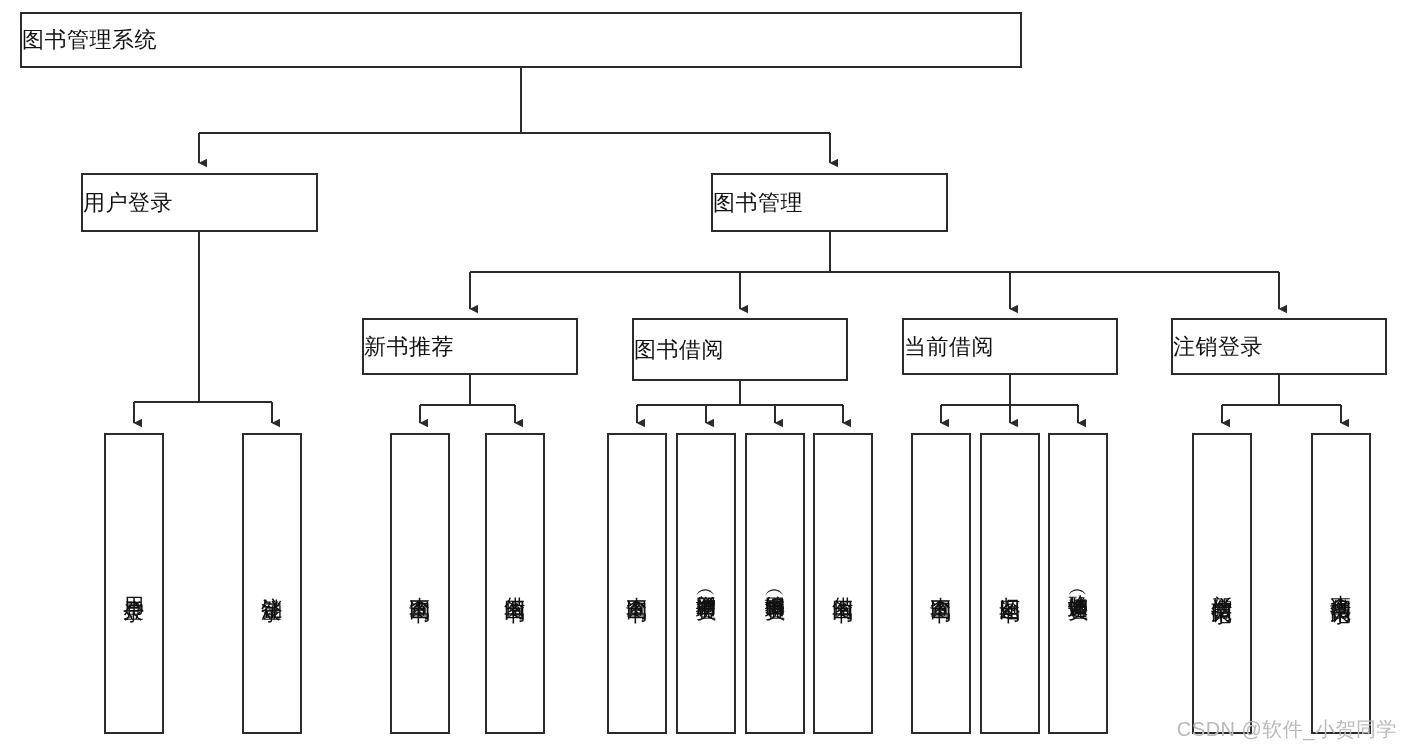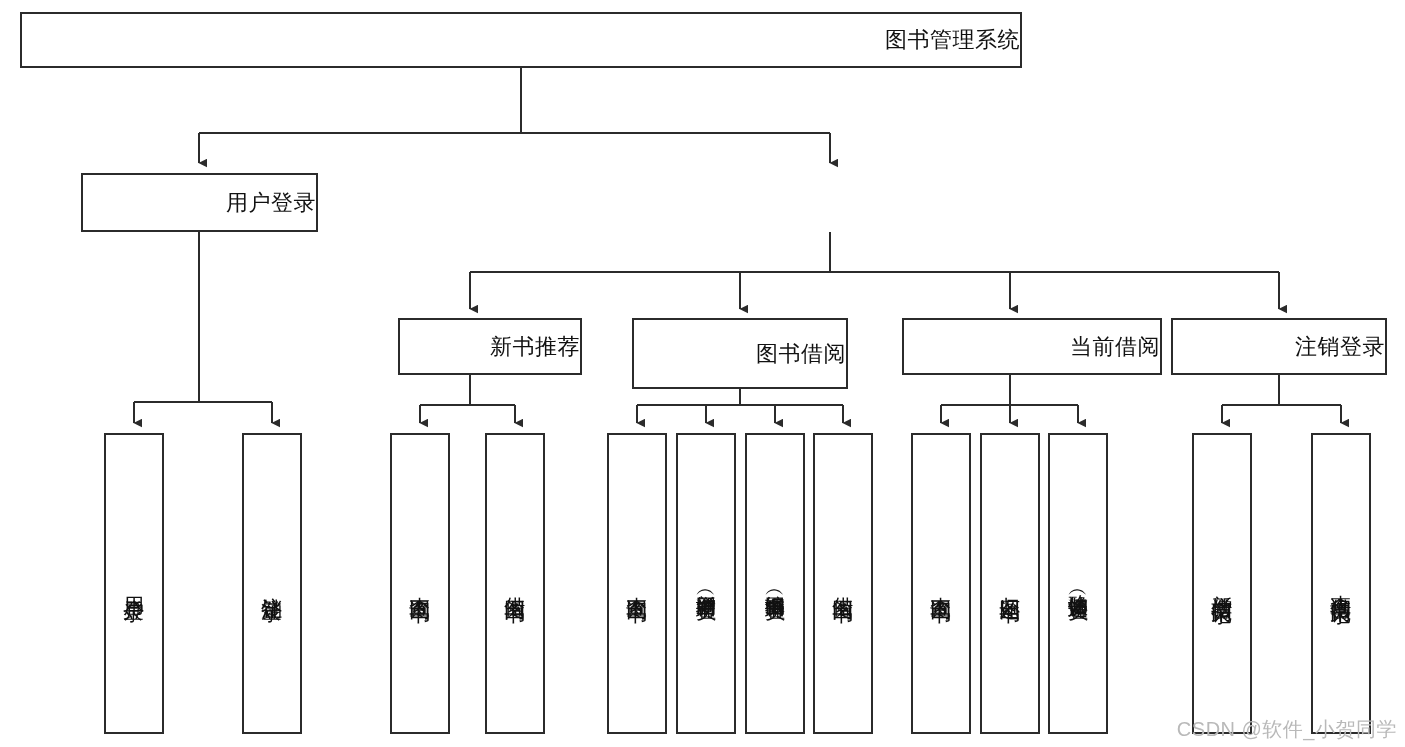--- a/index.html
+++ b/index.html
@@ -11,21 +11,21 @@
   #stage{position:relative;width:1405px;height:747px;background:#fff;}
   #wires{position:absolute;left:0;top:0;width:1405px;height:747px;}
 
   .node{
     position:absolute;
     box-sizing:border-box;
     border:2.5px solid #2b2b2b;
     background:#ffffff;
     display:flex;
     align-items:center;
-    justify-content:flex-end;
+    justify-content:flex-start;
     z-index:2;
   }
   .node .lbl{
     font-size:22px;
     line-height:1.15;
     letter-spacing:.5px;
     white-space:nowrap;
     color:#111;
   }
   
@@ -111,28 +111,31 @@
     </g>
   </svg>
 
   <div class="node" style="left:20px;top:12px;width:1002px;height:56px;">
     <span class="lbl">图书管理系统</span>
   </div>
 
   <div class="node" style="left:81px;top:173px;width:237px;height:59px;">
     <span class="lbl">用户登录</span>
   </div>
+  <div class="node" style="left:711px;top:173px;width:237px;height:59px;">
+    <span class="lbl">图书管理</span>
+  </div>
 
-  <div class="node" style="left:362px;top:318px;width:184px;height:57px;margin-left:36px;">
+  <div class="node" style="left:362px;top:318px;width:216px;height:57px;">
     <span class="lbl">新书推荐</span>
   </div>
-  <div class="node" style="left:632px;top:318px;width:216px;height:71px;">
+  <div class="node" style="left:632px;top:318px;width:216px;height:63px;">
     <span class="lbl">图书借阅</span>
   </div>
-  <div class="node" style="left:902px;top:318px;width:260px;height:57px;">
+  <div class="node" style="left:902px;top:318px;width:216px;height:57px;">
     <span class="lbl">当前借阅</span>
   </div>
   <div class="node" style="left:1171px;top:318px;width:216px;height:57px;">
     <span class="lbl">注销登录</span>
   </div>
 
   <div class="node vert" style="left:104px;top:433px;width:60px;height:301px;">
     <span class="lbl">用户登录</span>
   </div>
   <div class="node vert" style="left:242px;top:433px;width:60px;height:301px;">

